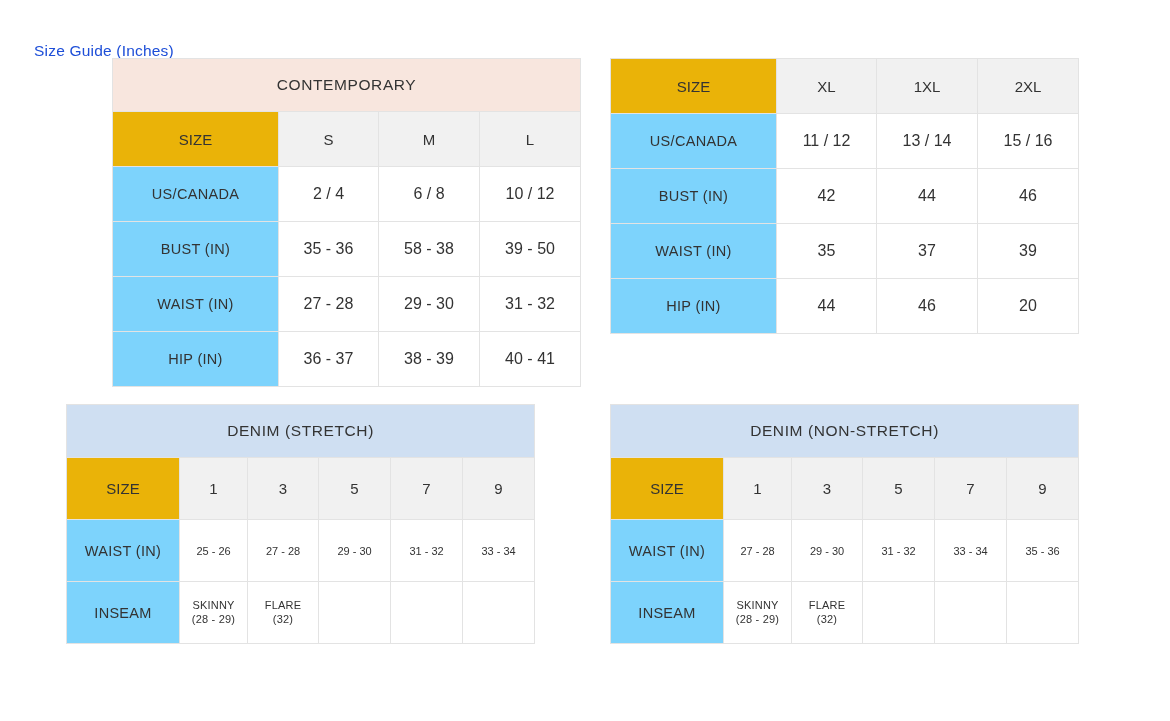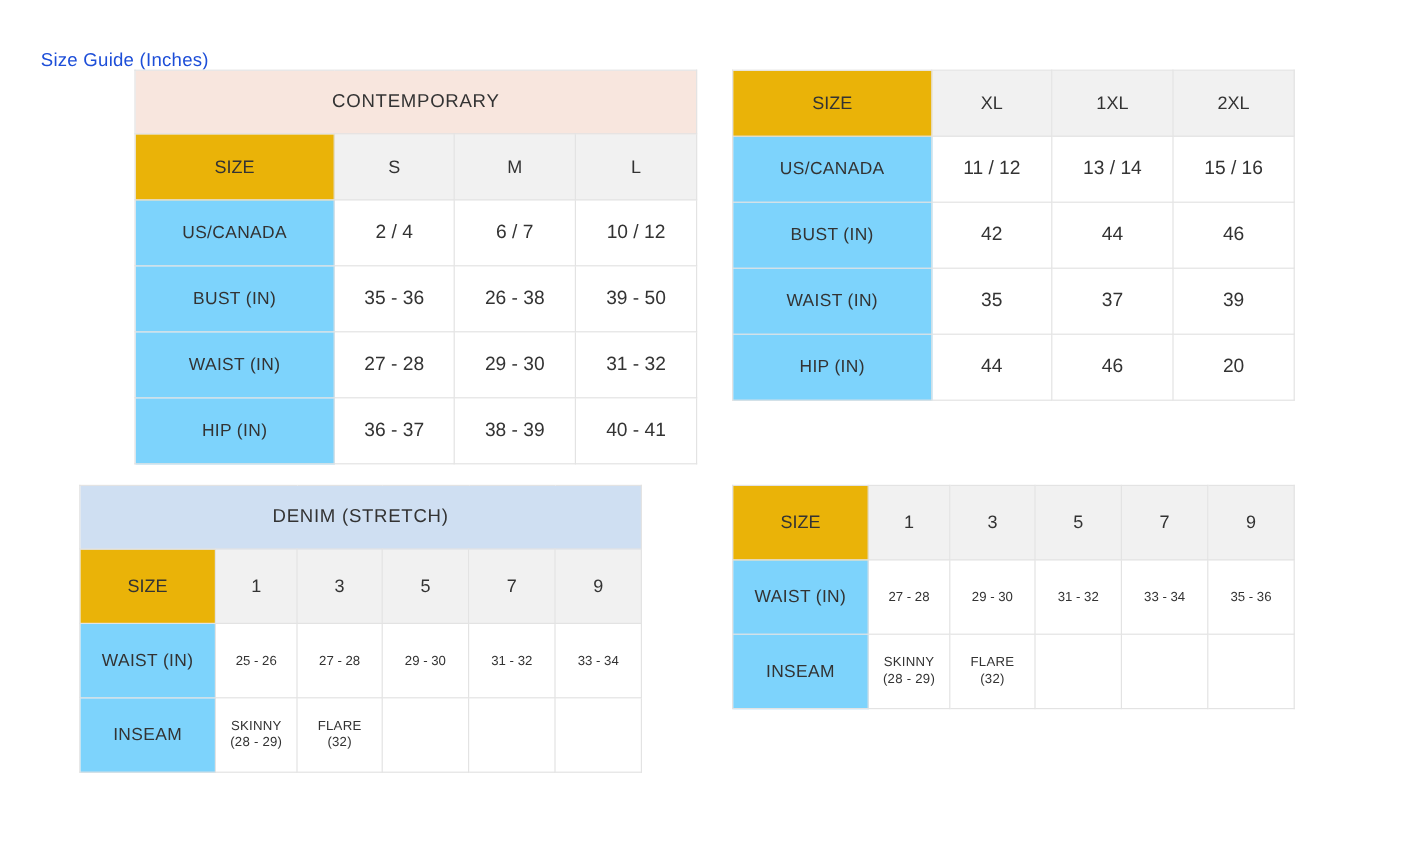--- a/index.html
+++ b/index.html
@@ -110,27 +110,27 @@
       </tr>
       <tr class="hdr-row">
         <td class="rowlabel">SIZE</td>
         <td>S</td>
         <td>M</td>
         <td>L</td>
       </tr>
       <tr class="body-row">
         <td class="rowlabel">US/CANADA</td>
         <td>2 / 4</td>
-        <td>6 / 7</td>
+        <td>6 / 8</td>
         <td>10 / 12</td>
       </tr>
       <tr class="body-row">
         <td class="rowlabel">BUST (IN)</td>
         <td>35 - 36</td>
-        <td>26 - 38</td>
+        <td>58 - 38</td>
         <td>39 - 50</td>
       </tr>
       <tr class="body-row">
         <td class="rowlabel">WAIST (IN)</td>
         <td>27 - 28</td>
         <td>29 - 30</td>
         <td>31 - 32</td>
       </tr>
       <tr class="body-row">
         <td class="rowlabel">HIP (IN)</td>
@@ -237,20 +237,23 @@
     <table class="sz">
       <colgroup>
         <col style="width:113px">
           <col style="width:68px">
           <col style="width:71px">
           <col style="width:72px">
           <col style="width:72px">
           <col style="width:72px">
       </colgroup>
       <tbody>
+          <tr class="title-row">
+        <td class="title-blue" colspan="6">DENIM (NON-STRETCH)</td>
+      </tr>
       <tr class="hdr-row">
         <td class="rowlabel">SIZE</td>
         <td>1</td>
         <td>3</td>
         <td>5</td>
         <td>7</td>
         <td>9</td>
       </tr>
       <tr class="body-row">
         <td class="rowlabel">WAIST (IN)</td>

